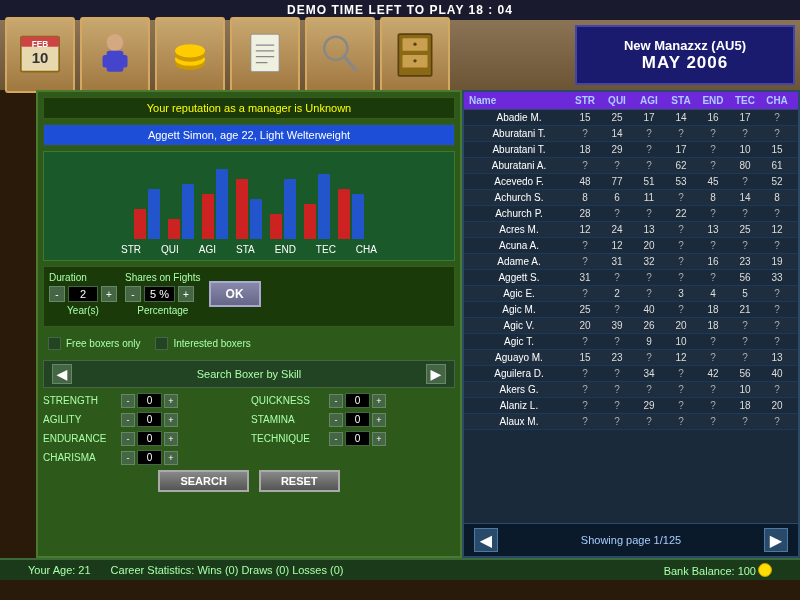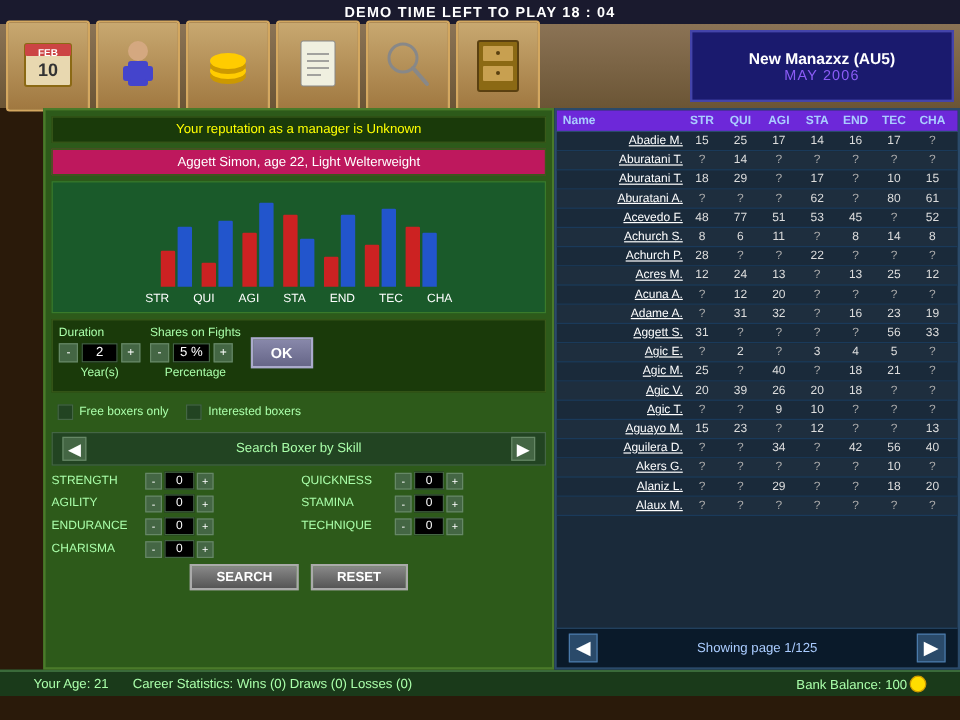--- a/index.html
+++ b/index.html
@@ -66,23 +66,23 @@
       min-width: 220px;
     }
 
     #manager-name {
       color: #ffffff;
       font-size: 13px;
       font-weight: bold;
     }
 
     #manager-date {
-      color: #8b5cf6;
-      font-size: 12px;
-      font-weight: normal;
+      color: #ffffff;
+      font-size: 17px;
+      font-weight: bold;
       letter-spacing: 1px;
     }
 
     
     #main-content {
       display: flex;
       width: 800px;
       height: 468px;
       padding-left: 36px;
     }
@@ -101,21 +101,21 @@
     #reputation-bar {
       background: #1a3a0a;
       border: 1px solid #3a5a1a;
       padding: 4px 8px;
       color: #ffff00;
       font-size: 11px;
       text-align: center;
     }
 
     #boxer-info {
-      background: #be185d;
+      background: #1d4ed8;
       border: 1px solid #3a5a1a;
       padding: 4px 8px;
       color: #ffffff;
       font-size: 11px;
       text-align: center;
     }
 
     
     #chart-area {
       background: #1a5a2a;
@@ -397,21 +397,21 @@
     }
 
     .boxer-row.alt { background: #1e2e3e; }
 
     .bc {
       color: #dddddd;
       font-size: 10px;
       text-align: center;
     }
 
-    .bc:first-child { text-align: right; color: #ffffff; text-decoration: underline; }
+    .bc:first-child { text-align: center; color: #ffffff; }
     .bc.question { color: #aaaaaa; }
 
     
     #pagination {
       background: #0a1a2a;
       border-top: 1px solid #2a4a6a;
       display: flex;
       align-items: center;
       justify-content: space-between;
       padding: 4px 10px;

